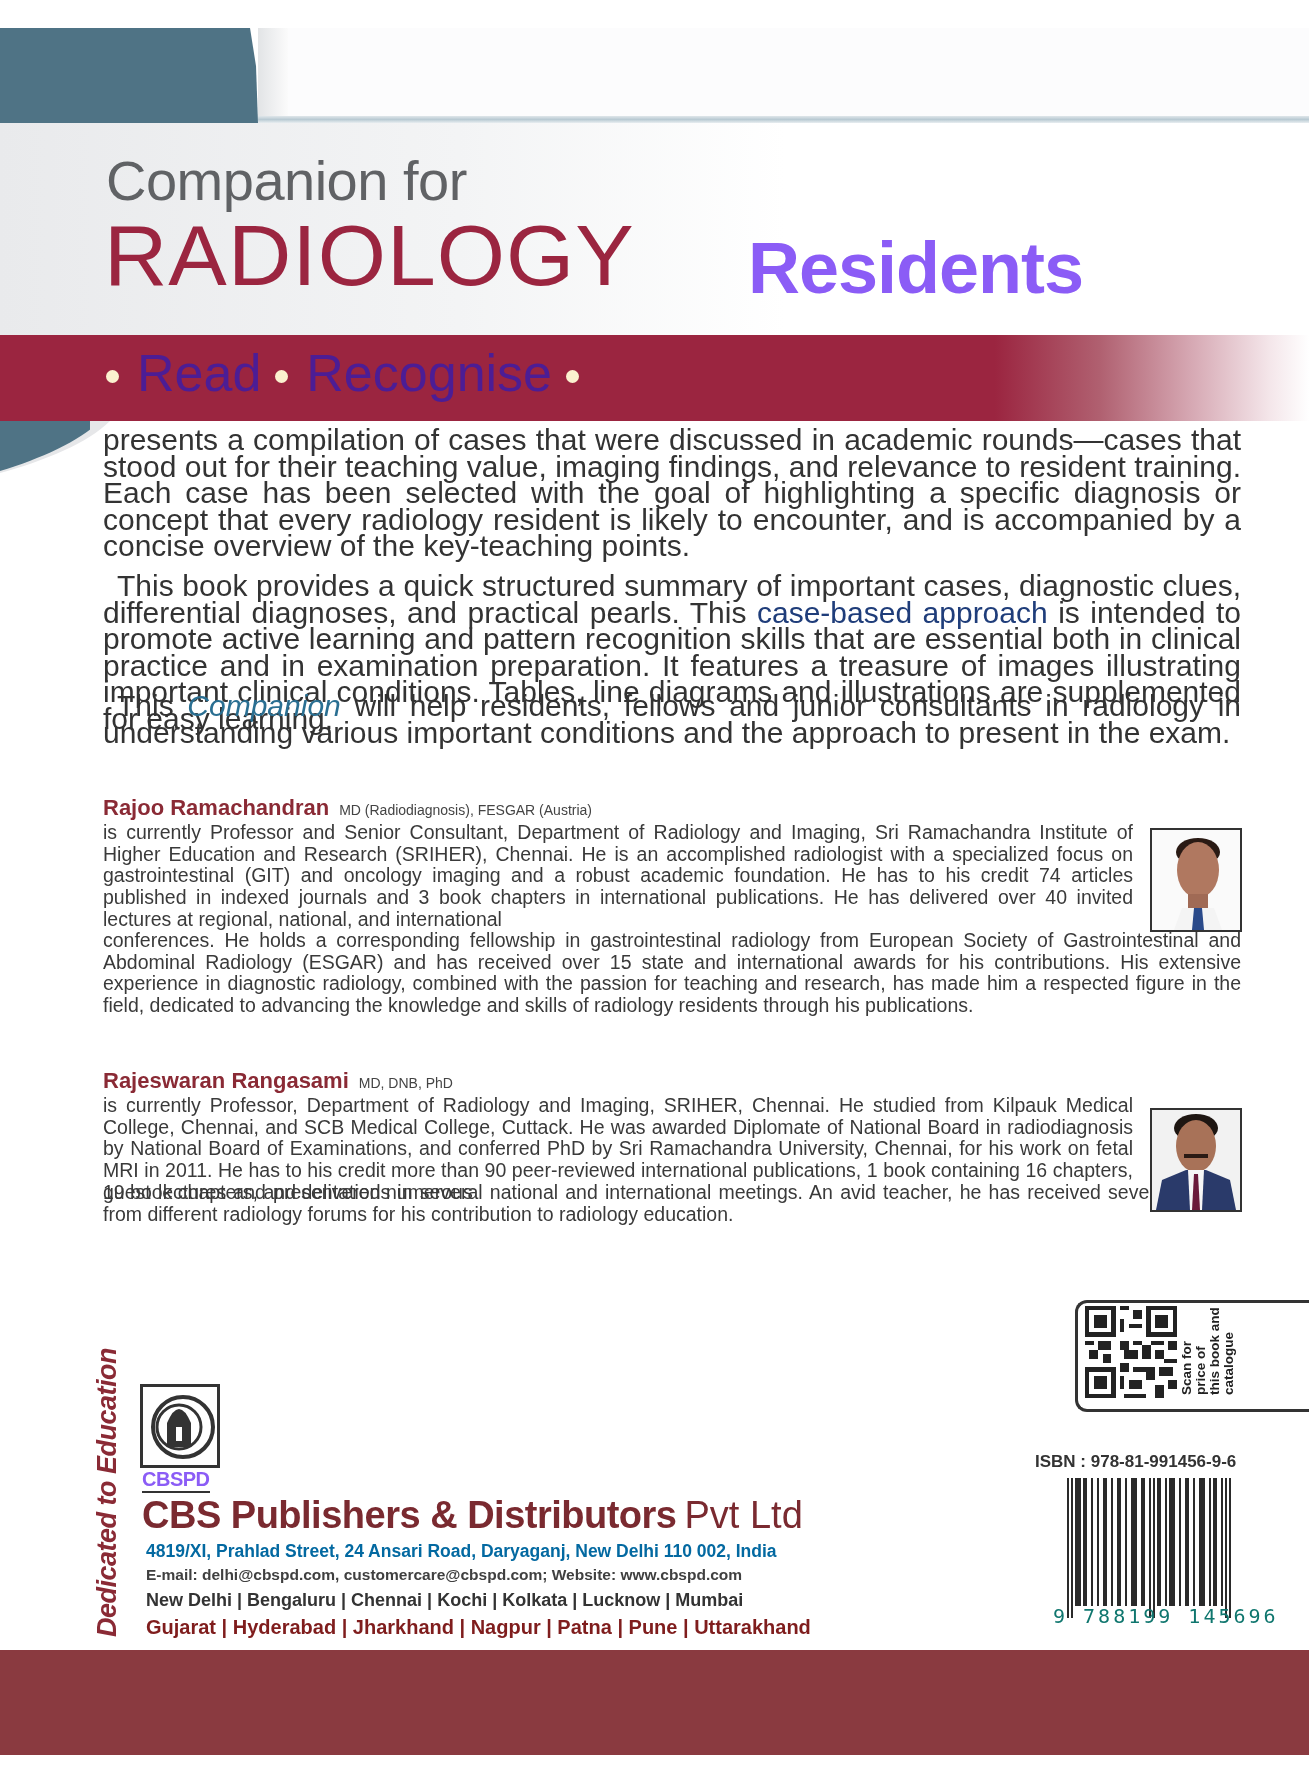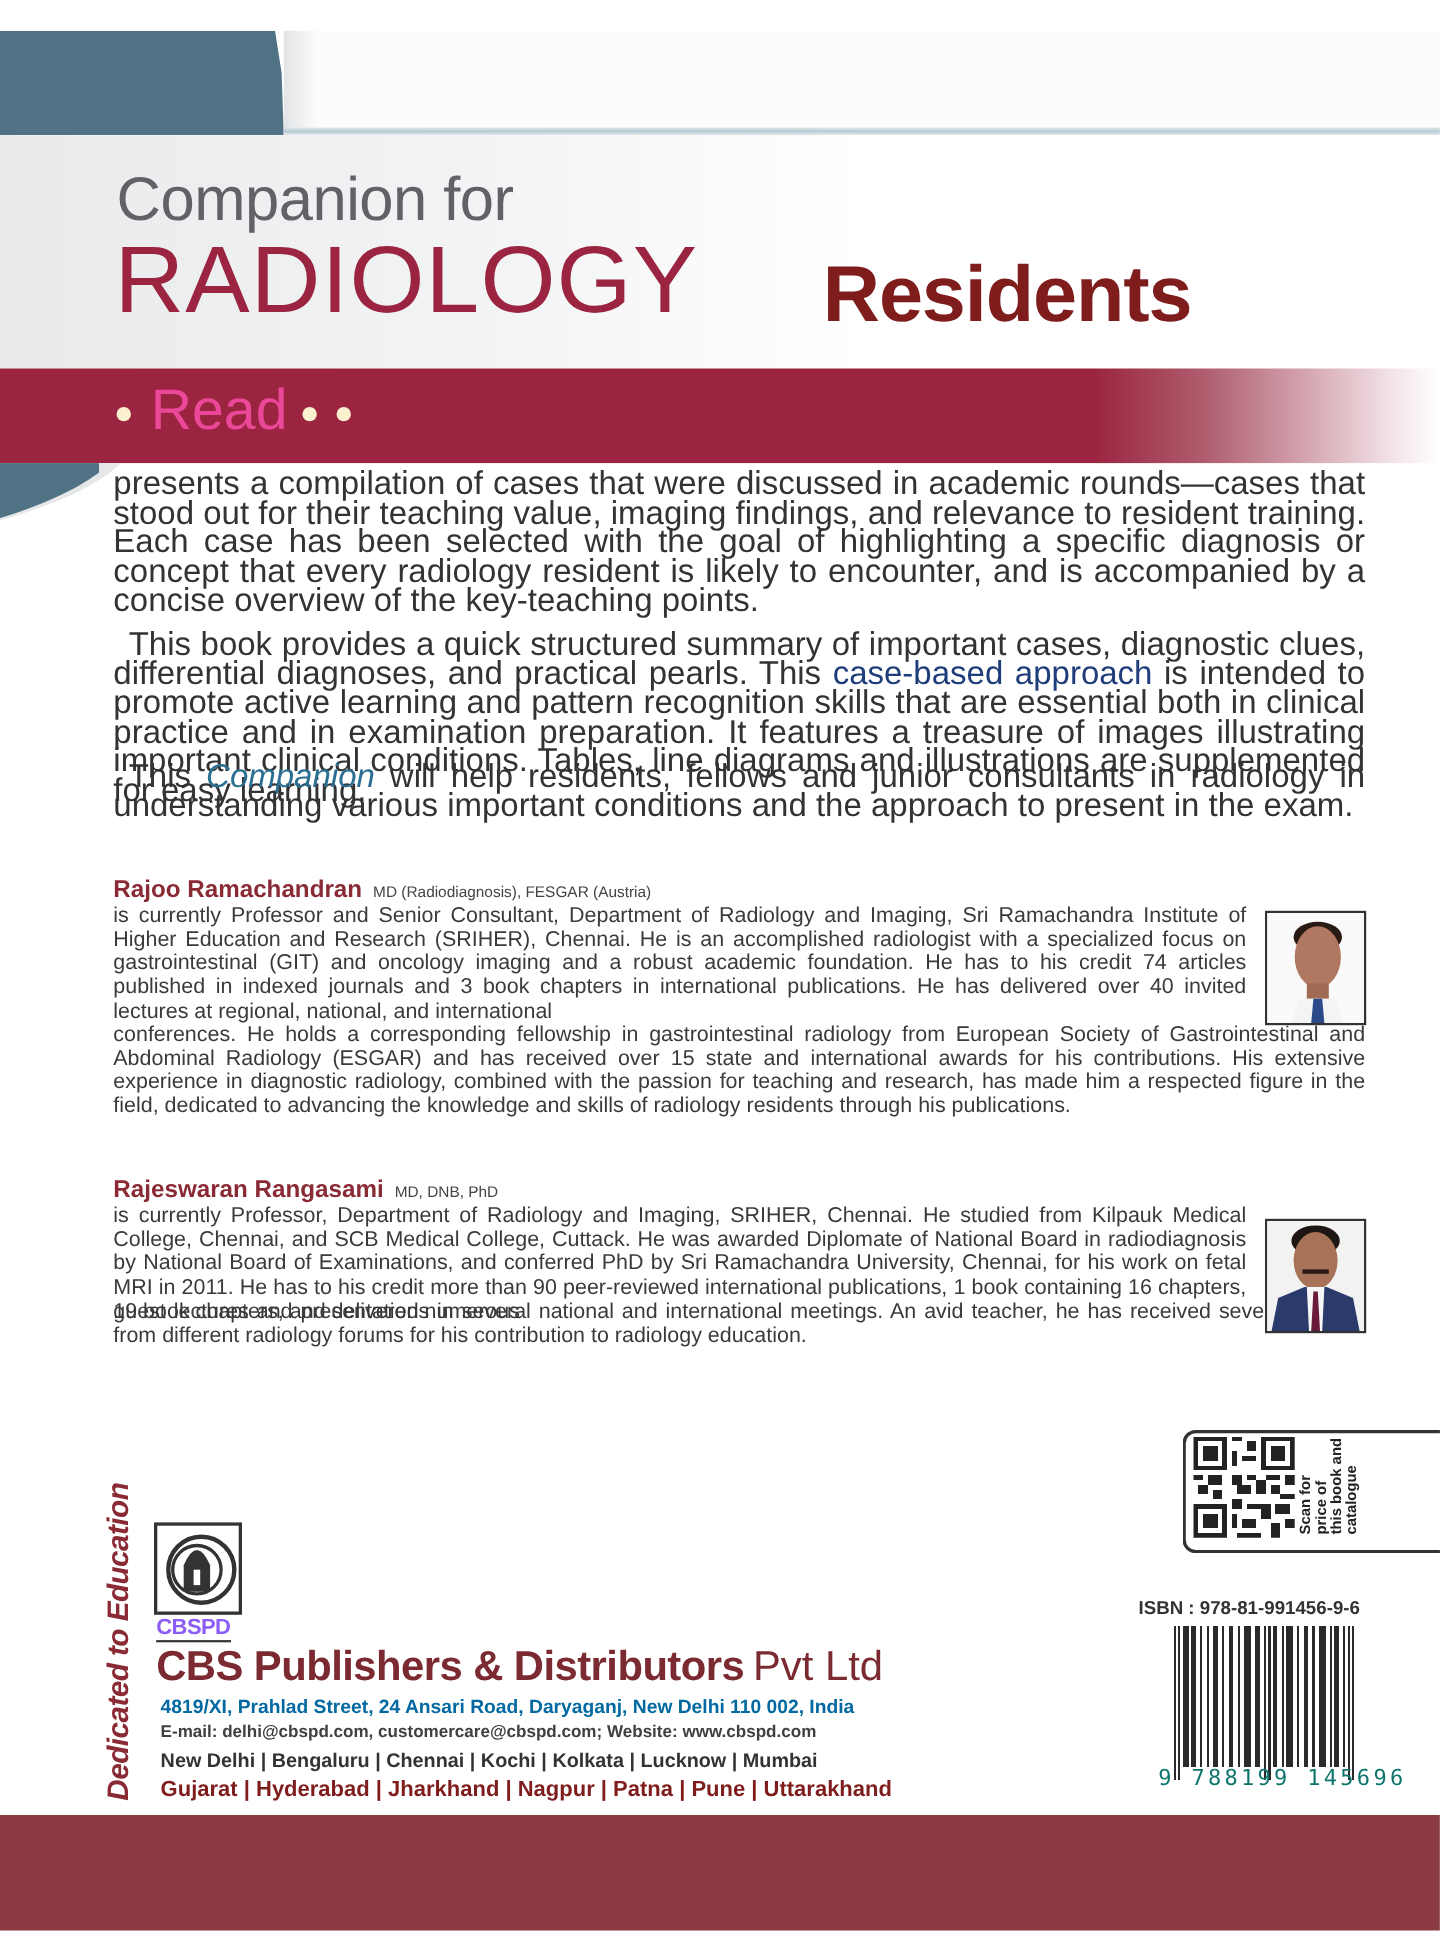--- a/index.html
+++ b/index.html
@@ -8,24 +8,24 @@
 
   
   #top-teal { left:0; top:28px; width:258px; height:95px; background:#4f7385; border-right:2px solid #7a2a3a; border-top-right-radius:0 0; clip-path: polygon(0 0, 250px 0, 256px 40%, 258px 100%, 0 100%); }
   #top-teal-shadow { left:258px; top:28px; width:30px; height:95px; background:linear-gradient(90deg,#e2e4e6,#fbfbfb); }
   #top-white { left:288px; top:28px; width:1021px; height:92px; background:#fcfcfd; }
   #top-line { left:258px; top:116px; width:1051px; height:7px; background:linear-gradient(180deg,#dfe6ea,#b9cad3,#e8eef1); }
 
   #title-panel { left:0; top:123px; width:1309px; height:212px; background:linear-gradient(90deg,#e9eaec 0%,#f3f4f5 35%,#ffffff 60%,#ffffff 100%); }
   #title-companion { left:106px; top:148px; font-size:56px; color:#606265; letter-spacing:-0.5px; font-weight:normal; white-space:nowrap; }
   #title-radiology { left:104px; top:212px; font-size:86px; color:#9b2540; letter-spacing:1px; font-weight:normal; white-space:nowrap; line-height:1; transform:scaleX(1.02); transform-origin:left; }
-  #title-residents { left:748px; top:232px; font-size:72px; color:#7f1d1d; font-weight:bold; white-space:nowrap; line-height:1; letter-spacing:-1px; }
+  #title-residents { left:748px; top:232px; font-size:72px; color:#8b5cf6; font-weight:bold; white-space:nowrap; line-height:1; letter-spacing:-1px; }
 
   #tagline-band { left:0; top:335px; width:1309px; height:86px; background:linear-gradient(90deg,#9b2540 0%,#9b2540 76%,#b06070 84%,#d6a8b3 91%,#f4e6ea 97%,#ffffff 100%); }
-  #tagline { left:106px; top:343px; font-size:52px; color:#ec4899; white-space:nowrap; display:flex; align-items:center; gap:14px; }
+  #tagline { left:106px; top:343px; font-size:52px; color:#4c1d95; white-space:nowrap; display:flex; align-items:center; gap:14px; }
   .bullet-dot { display:inline-block; width:13px; height:13px; border-radius:50%; background:#fbf1cf; margin-right:4px; margin-top:6px; }
 
   #teal-curve { left:0; top:421px; width:90px; height:50px; background:#4f7385; clip-path: path('M0,0 L100,0 C80,20 40,38 0,50 Z'); }
   #teal-curve-edge { left:0; top:421px; width:110px; height:52px; background:#e6e7e9; clip-path: path('M0,0 L110,0 C88,22 44,40 0,52 Z'); }
 
   
   .body-text { left:103px; width:1138px; font-size:30px; line-height:26.5px; color:#333333; text-align:justify; }
   #intro-p1 { top:427px; }
   #intro-p2 { top:573px; text-indent:14px; }
   #intro-p3 { top:693px; text-indent:14px; }
@@ -84,20 +84,21 @@
 <div class="abs" id="title-panel"></div>
 <div class="abs" id="title-companion">Companion for</div>
 <div class="abs" id="title-radiology">RADIOLOGY</div>
 <div class="abs" id="title-residents">Residents</div>
 
 <div class="abs" id="tagline-band"></div>
 <div class="abs" id="tagline">
   <span class="bullet-dot"></span>
   <span>Read</span>
   <span class="bullet-dot"></span>
+  <span>Recognise</span>
   <span class="bullet-dot"></span>
 </div>
 
 <div class="abs" id="teal-curve-edge"></div>
 <div class="abs" id="teal-curve"></div>
 
 <div class="abs body-text" id="intro-p1">presents a compilation of cases that were discussed in academic rounds—cases that stood out for their teaching value, imaging findings, and relevance to resident training. Each case has been selected with the goal of highlighting a specific diagnosis or concept that every radiology resident is likely to encounter, and is accompanied by a concise overview of the key-teaching points.</div>
 <div class="abs body-text" id="intro-p2"><span>This book provides a quick  structured summary of important cases, diagnostic clues, differential diagnoses, and practical pearls. This </span><span class="hl-blue">case-based approach</span><span> is intended to promote active learning and pattern recognition skills that are essential both in clinical practice and in examination preparation. It features a treasure of images illustrating important clinical conditions. Tables, line diagrams and illustrations are supplemented for easy learning.</span></div>
 <div class="abs body-text" id="intro-p3"><span>This </span><span class="hl-italic">Companion</span><span> will help residents, fellows and junior consultants in radiology in understanding various important conditions and the approach to present in the exam.</span></div>
 

